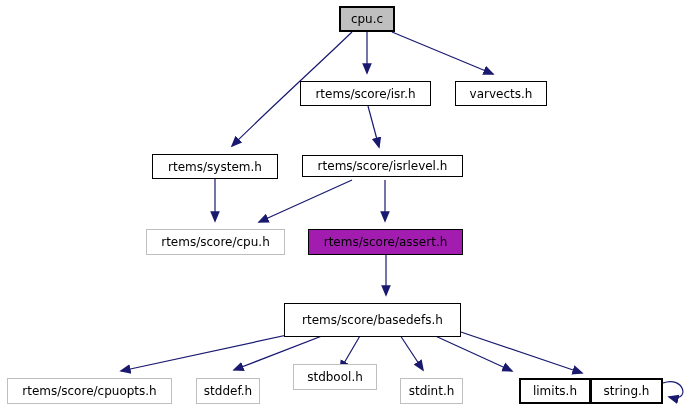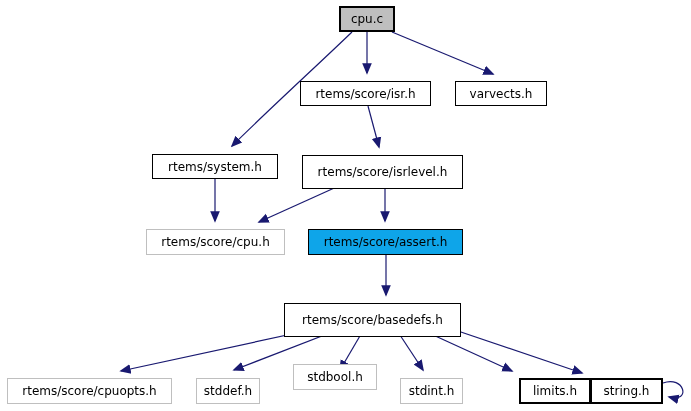--- a/index.html
+++ b/index.html
@@ -33,21 +33,21 @@
     align-items: center;
     justify-content: center;
     white-space: nowrap;
     cursor: pointer;
   }
   
   .n0  { left: 339px; top: 6px;   width: 56px;  height: 26px; border-width: 2px; }
   .n1  { left: 300px; top: 81px;  width: 131px; height: 25px; }
   .n2  { left: 455px; top: 81px;  width: 92px;  height: 25px; }
   .n3  { left: 152px; top: 154px; width: 126px; height: 25px; }
-  .n4  { left: 302px; top: 155px; width: 161px; height: 34px; }
+  .n4  { left: 302px; top: 155px; width: 161px; height: 22px; }
   .n5  { left: 146px; top: 229px; width: 139px; height: 26px; }
   .n6  { left: 308px; top: 229px; width: 155px; height: 26px; }
   .n7  { left: 284px; top: 303px; width: 177px; height: 34px; }
   .n8  { left: 7px;   top: 378px; width: 165px; height: 26px; }
   .n9  { left: 196px; top: 378px; width: 64px;  height: 26px; }
   .n10 { left: 293px; top: 364px; width: 84px;  height: 26px; }
   .n11 { left: 400px; top: 378px; width: 63px;  height: 26px; }
   .n12 { left: 519px; top: 378px; width: 72px;  height: 26px; border-width: 2px; }
   .n13 { left: 590px; top: 378px; width: 73px;  height: 26px; border-width: 2px; }
 </style>
@@ -78,21 +78,21 @@
     <path class="edge" d="M452,329 L582,373" marker-end="url(#arrow)" style="stroke: rgb(25, 25, 112);"></path>
     <path class="edge" d="M663,383 C684,375 692,403 669,397" marker-end="url(#arrow)" style="stroke: rgb(25, 25, 112);"></path>
   </svg>
 
   <div class="node n0" style="border-color: rgb(0, 0, 0); background: rgb(191, 191, 191); color: rgb(0, 0, 0);">cpu.c</div>
   <div class="node n1" style="border-color: rgb(0, 0, 0); background: rgb(255, 255, 255); color: rgb(0, 0, 0);">rtems/score/isr.h</div>
   <div class="node n2" style="border-color: rgb(0, 0, 0); background: rgb(255, 255, 255); color: rgb(0, 0, 0);">varvects.h</div>
   <div class="node n3" style="border-color: rgb(0, 0, 0); background: rgb(255, 255, 255); color: rgb(0, 0, 0);">rtems/system.h</div>
   <div class="node n4" style="border-color: rgb(0, 0, 0); background: rgb(255, 255, 255); color: rgb(0, 0, 0);">rtems/score/isrlevel.h</div>
   <div class="node n5" style="border-color: rgb(191, 191, 191); background: rgb(255, 255, 255); color: rgb(0, 0, 0);">rtems/score/cpu.h</div>
-  <div class="node n6" style="border-color: rgb(0, 0, 0); background: #0ea5e9; color: rgb(0, 0, 0);">rtems/score/assert.h</div>
+  <div class="node n6" style="border-color: rgb(0, 0, 0); background: #a21caf; color: rgb(0, 0, 0);">rtems/score/assert.h</div>
   <div class="node n7" style="border-color: rgb(0, 0, 0); background: rgb(255, 255, 255); color: rgb(0, 0, 0);">rtems/score/basedefs.h</div>
   <div class="node n8" style="border-color: rgb(191, 191, 191); background: rgb(255, 255, 255); color: rgb(0, 0, 0);">rtems/score/cpuopts.h</div>
   <div class="node n9" style="border-color: rgb(191, 191, 191); background: rgb(255, 255, 255); color: rgb(0, 0, 0);">stddef.h</div>
   <div class="node n10" style="border-color: rgb(191, 191, 191); background: rgb(255, 255, 255); color: rgb(0, 0, 0);">stdbool.h</div>
   <div class="node n11" style="border-color: rgb(191, 191, 191); background: rgb(255, 255, 255); color: rgb(0, 0, 0);">stdint.h</div>
   <div class="node n12" style="border-color: rgb(0, 0, 0); background: rgb(255, 255, 255); color: rgb(0, 0, 0);">limits.h</div>
   <div class="node n13" style="border-color: rgb(0, 0, 0); background: rgb(255, 255, 255); color: rgb(0, 0, 0);">string.h</div>
 
 </div>
 

